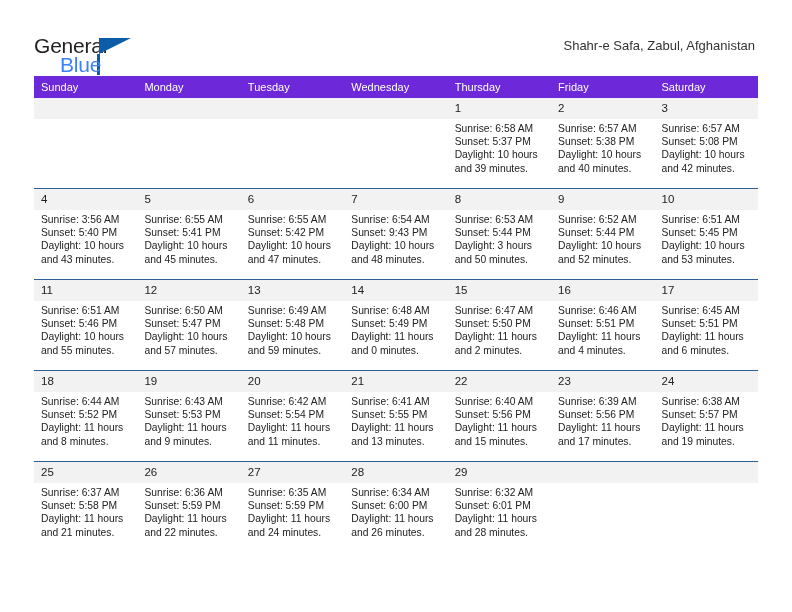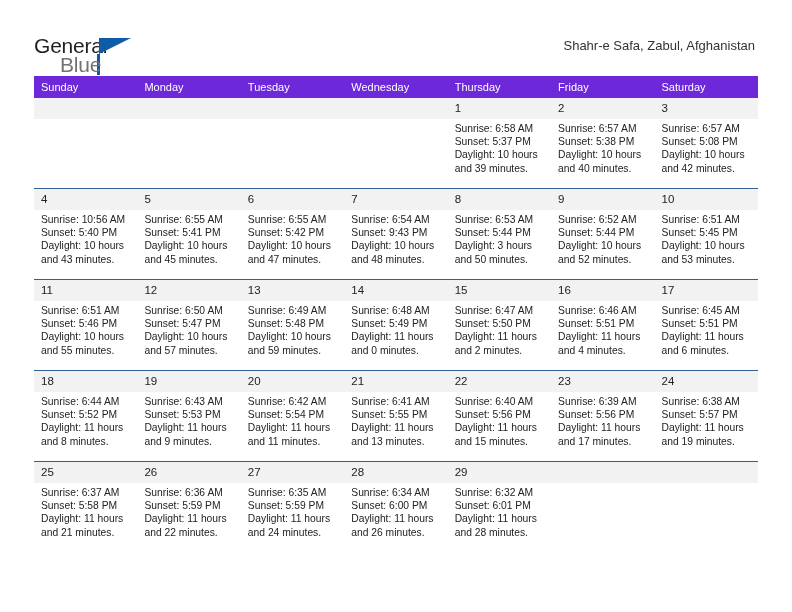--- a/index.html
+++ b/index.html
@@ -44,21 +44,21 @@
     top: 5px;
     font-size: 21px;
     color: #231f20;
     letter-spacing: -0.2px;
   }
   .logo-blue {
     position: absolute;
     left: 26px;
     top: 24px;
     font-size: 21px;
-    color: #737373;
+    color: #3b82f6;
     letter-spacing: -0.2px;
   }
   .logo-triangle {
     position: absolute;
     left: 65px;
     top: 8px;
     width: 0;
     height: 0;
     border-left: 32px solid #0c5ca8;
     border-bottom: 16px solid transparent;
@@ -233,21 +233,21 @@
               <div>Sunrise: 6:57 AM</div>
               <div>Sunset: 5:08 PM</div>
               <div class="daylight">Daylight: 10 hours and 42 minutes.</div>
             </div>
           </td>
         </tr>
         <tr class="week-row">
           <td class="day-cell">
             <div class="daynum">4</div>
             <div class="details">
-              <div>Sunrise: 10:56 AM</div>
+              <div>Sunrise: 3:56 AM</div>
               <div>Sunset: 5:40 PM</div>
               <div class="daylight">Daylight: 10 hours and 43 minutes.</div>
             </div>
           </td>
           <td class="day-cell">
             <div class="daynum">5</div>
             <div class="details">
               <div>Sunrise: 6:55 AM</div>
               <div>Sunset: 5:41 PM</div>
               <div class="daylight">Daylight: 10 hours and 45 minutes.</div>

